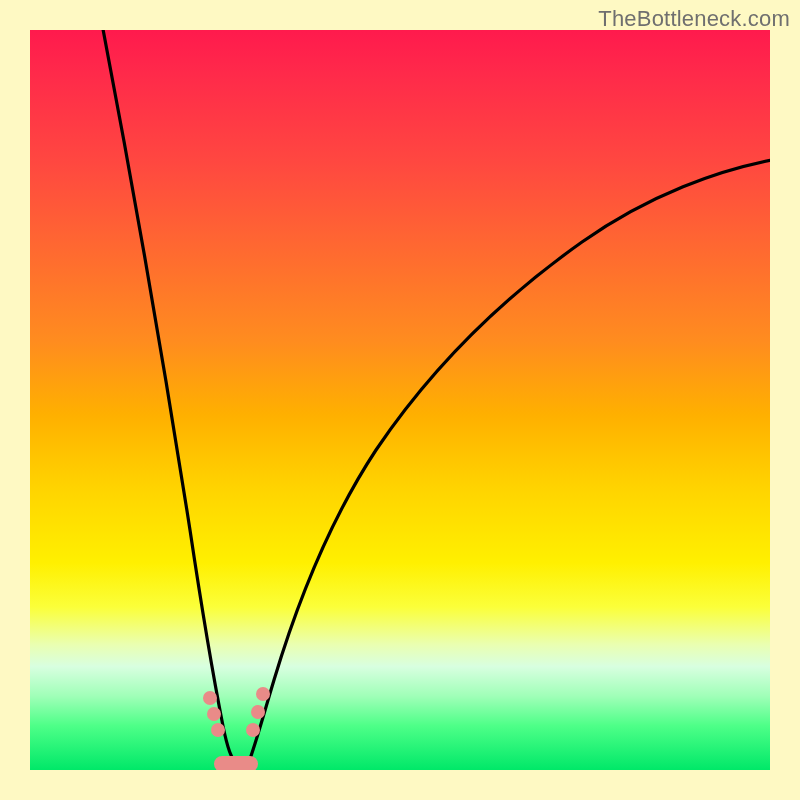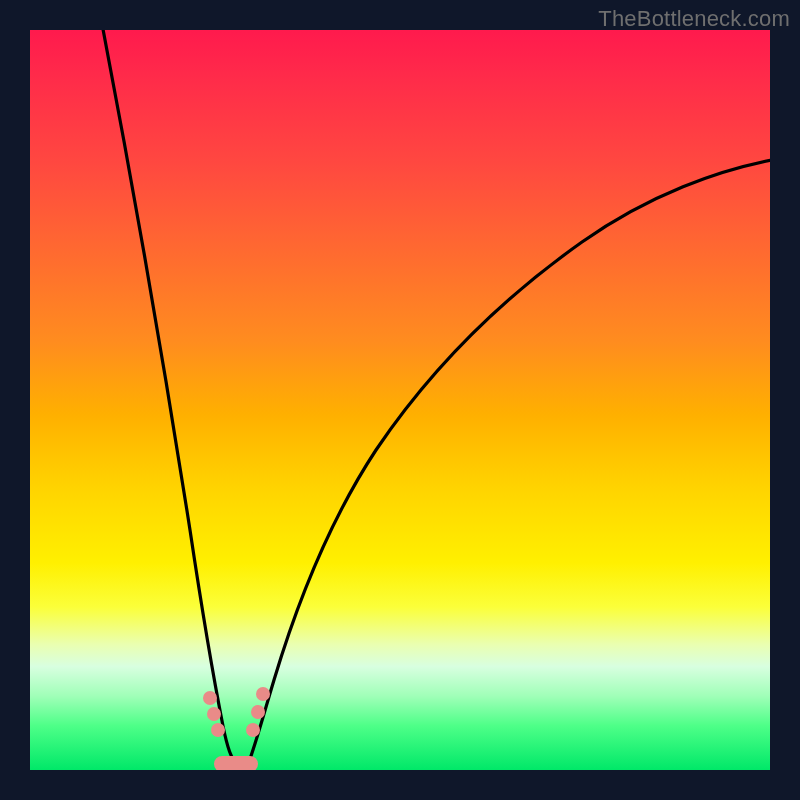--- a/index.html
+++ b/index.html
@@ -1,16 +1,16 @@
 <!DOCTYPE html>
 <html><head>
 <meta charset="utf-8">
 <style>
   html,body{margin:0;padding:0;width:800px;height:800px;background:#000;overflow:hidden;font-family:Arial,Helvetica,sans-serif}
-  .frame{position:absolute;left:0;top:0;width:800px;height:800px;background:#0f172a}
+  .frame{position:absolute;left:0;top:0;width:800px;height:800px;background:#fef9c3}
   .plot{position:absolute;left:30px;top:30px;width:740px;height:740px;overflow:hidden}
   .grad{position:absolute;left:0;top:0;width:740px;height:740px;
     background:linear-gradient(to bottom,
       #ff1a4d 0%,
       #ff2a4a 6%,
       #ff4840 18%,
       #ff6a30 30%,
       #ff8c1f 42%,
       #ffb000 52%,
       #ffd400 62%,

